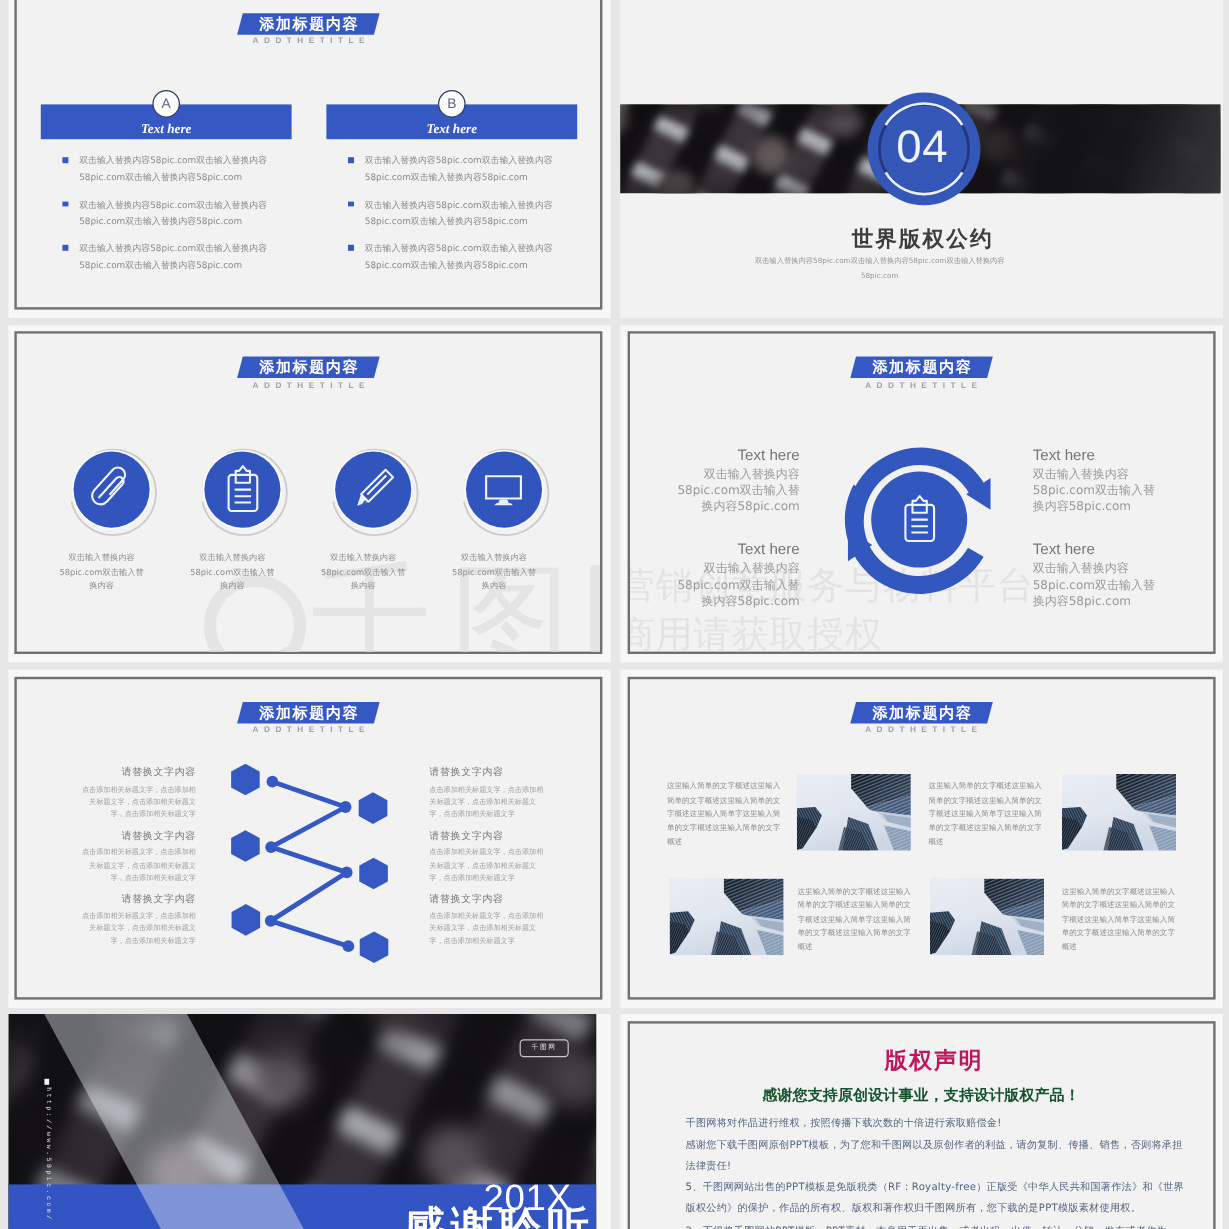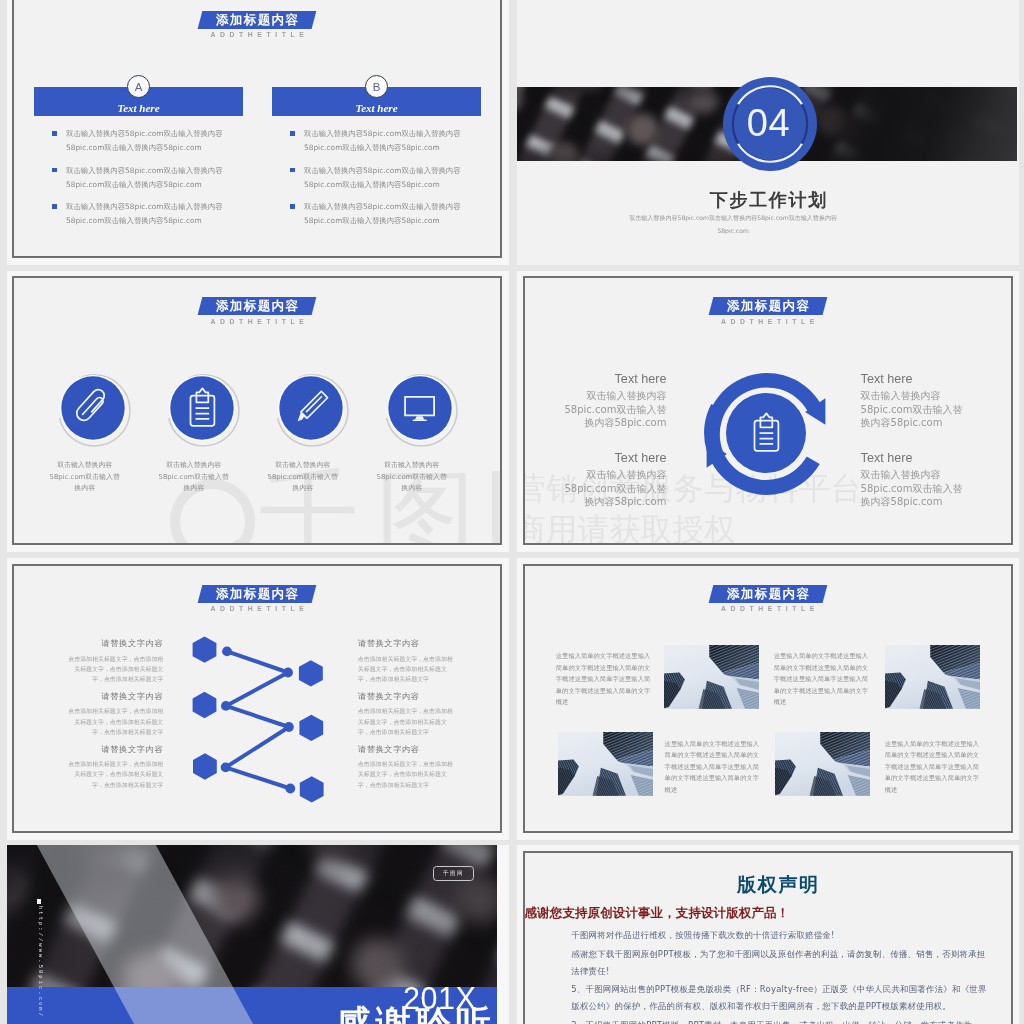--- a/index.html
+++ b/index.html
@@ -21,23 +21,23 @@
   .ttl-bar span{display:block;transform:skewX(14.8deg);color:#fff;
        font-size:12.6px;font-weight:700;letter-spacing:1.3px;line-height:17.6px;
        text-indent:1.3px;
        font-family:"DejaVu Sans","Liberation Sans",sans-serif;}
   .ttl-sub{color:#a0a0a0;font-size:6.8px;letter-spacing:4.6px;margin-top:2.4px;
            font-weight:700;text-align:center;text-indent:4.6px;
            font-family:"Liberation Sans",sans-serif;}
   .cn{font-family:"DejaVu Sans","Liberation Sans",sans-serif;}
 
   
-  .s8title{position:absolute;left:0;right:0;top:19.7px;text-align:center;color:#0c4a6e;
+  .s8title{position:absolute;left:0;right:0;top:19.7px;text-align:center;color:#be185d;
      font-size:19px;font-weight:700;letter-spacing:1.6px;text-indent:1.6px;line-height:22px;padding-left:20px;}
-  .s8sub{position:absolute;left:0;right:0;top:52.5px;color:#7f1d1d;
+  .s8sub{position:absolute;left:0;right:0;top:52.5px;text-align:center;color:#14532d;
      font-size:12.5px;font-weight:700;letter-spacing:0.1px;line-height:16px;}
   .s8body{position:absolute;left:46.7px;top:74.5px;width:421px;}
   .s8p{margin:0 0 2.2px 0;color:#56637e;font-size:8.45px;line-height:16.5px;letter-spacing:0.22px;}
 
   
   .kb7{position:absolute;left:0;top:0;width:490.5px;height:281.5px;overflow:hidden;background:#38333a;}
   .kb7-blobs{position:absolute;inset:-40px;
      background:
        radial-gradient(circle at 6% 22%, rgba(104,96,100,1) 0 22px, transparent 28px),
        radial-gradient(circle at 16% 66%, rgba(98,90,94,1) 0 24px, transparent 30px),
@@ -269,21 +269,21 @@
       </div>
       <div class="s2circle">
         <svg viewBox="0 0 96 96" width="96" height="96">
           <circle cx="48" cy="48" r="47" fill="#3557b8"></circle>
           <circle cx="48" cy="48" r="37.2" fill="none" stroke="#22387f" stroke-width="2.2"></circle>
           <path d="M 16.1 28.3 A 37.2 37.2 0 0 1 79.9 28.3" fill="none" stroke="#e9f0fc" stroke-width="2.2" stroke-linecap="butt"></path>
           <path d="M 16.1 67.7 A 37.2 37.2 0 0 0 79.9 67.7" fill="none" stroke="#e9f0fc" stroke-width="2.2" stroke-linecap="butt"></path>
         </svg>
         <span class="s2num">04</span>
       </div>
-      <div class="s2head cn">下步工作计划</div>
+      <div class="s2head cn">世界版权公约</div>
       <div class="s2sub cn">双击输入替换内容58pic.com双击输入替换内容58pic.com双击输入替换内容58pic.com</div>
     </div>
   </div>
 
   <div class="card" style="left:6.5px;top:270.7px;width:502px;height:281.5px">
     <div class="slide" style="left:5.6px;top:5.7px;width:490px;height:269px">
       <div class="wm-logo">
         <span class="wm-ring"></span>
         <span class="wm-dot"></span>
         <span class="wm-txt cn">千图</span>

